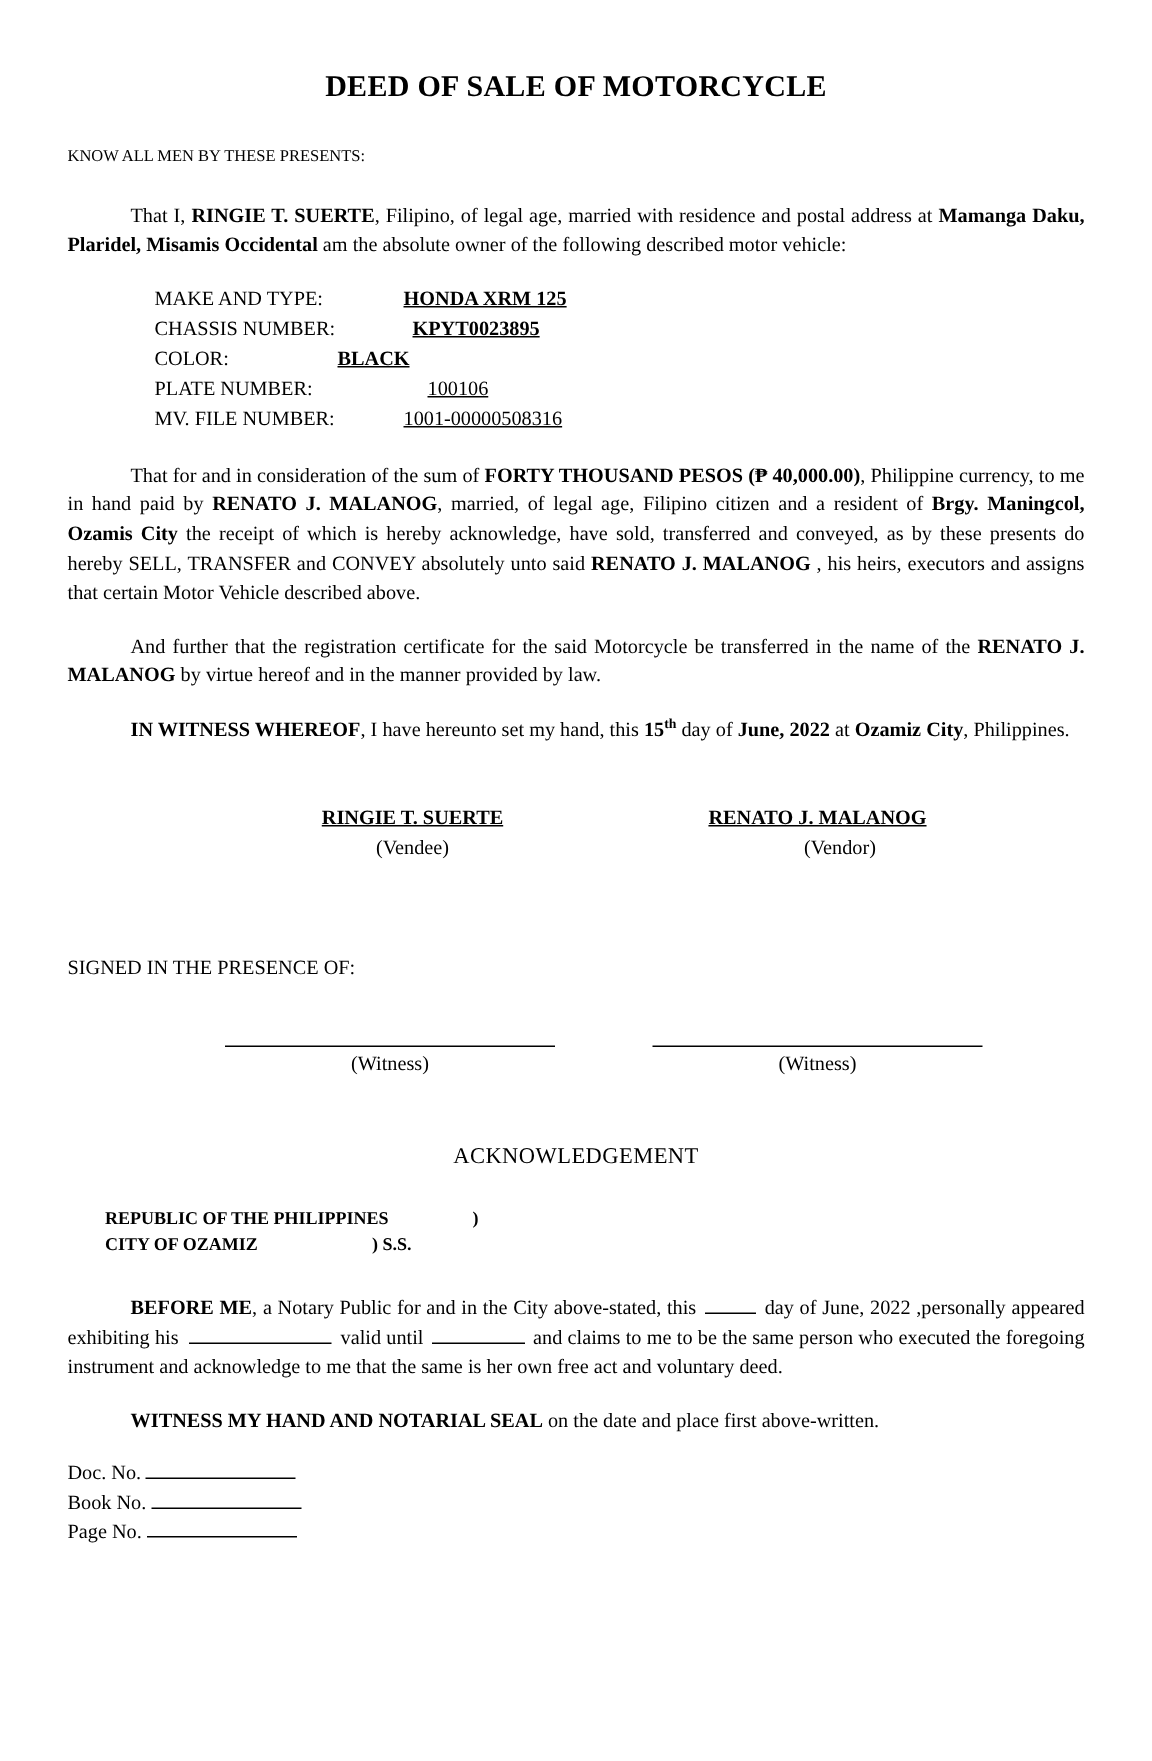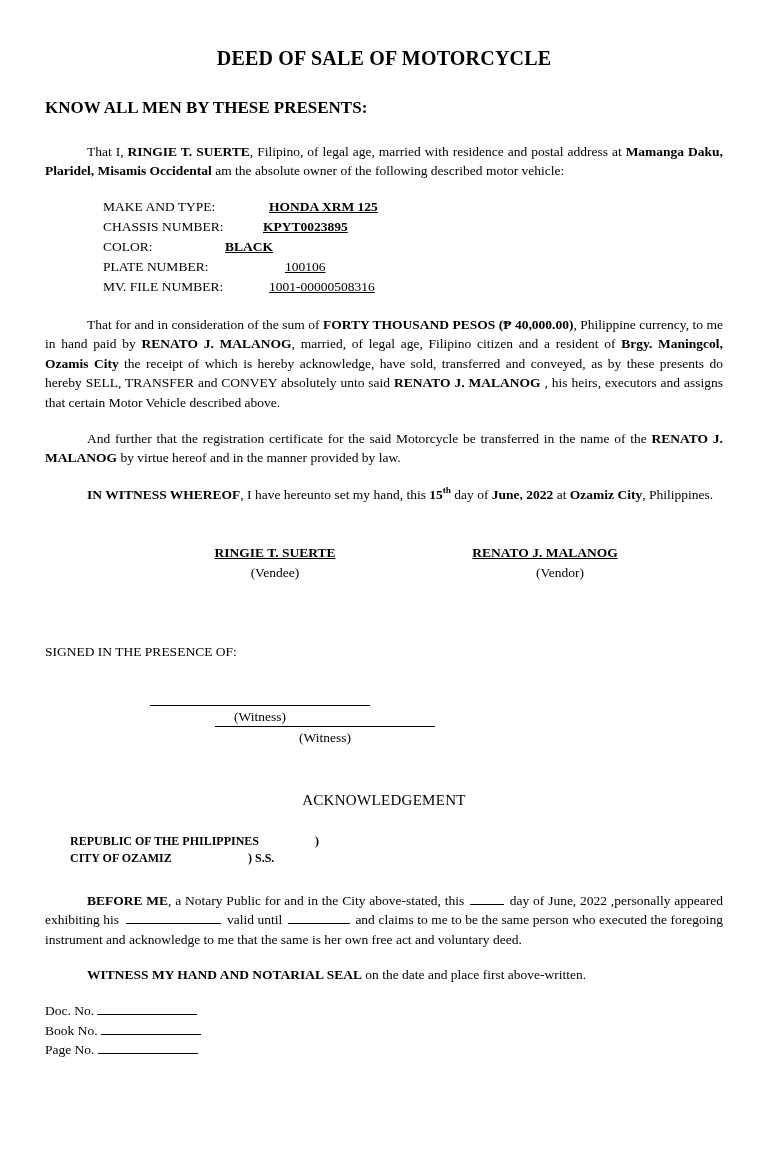--- a/index.html
+++ b/index.html
@@ -32,22 +32,22 @@
     width: 678px;
   }
   h1.doc-title {
     font-size: 20px;
     font-weight: bold;
     text-align: center;
     margin: 0 0 26px 0;
     letter-spacing: 0.2px;
   }
   .know-all {
-    font-weight: bold;
-    font-size: 17px;
+    font-weight: normal;
+    font-size: 11px;
     margin: 0 0 22px 0;
   }
   p.body-par {
     margin: 0 0 16px 0;
     text-align: justify;
     text-justify: inter-word;
     text-indent: 42px;
     font-size: 13.5px;
     line-height: 1.45;
   }
@@ -67,21 +67,21 @@
     flex: 0 0 160px;
     white-space: nowrap;
   }
   .v-value {
     font-weight: bold;
     text-decoration: underline;
     white-space: nowrap;
   }
   .v-value.plain { font-weight: normal; }
   .v-value.ind-1 { margin-left: 6px; }
-  .v-value.ind-2 { margin-left: 0; }
+  .v-value.ind-2 { margin-left: 12px; }
   .v-value.ind-3 { margin-left: -38px; }
   .v-value.ind-4 { margin-left: 22px; }
   .sup { vertical-align: super; font-size: 0.68em; }
   .signature-row {
     display: flex;
     margin-top: 40px;
     padding-left: 115px;
   }
   .sig-col {
     width: 230px;
@@ -100,21 +100,20 @@
   }
   .sig-role.shift { padding-left: 30px; }
   .signed-presence {
     margin-top: 62px;
     font-size: 13.5px;
   }
   .witness-row {
     display: flex;
     margin-top: 44px;
     padding-left: 105px;
-    flex-direction: column;
   }
   .wit-col {
     width: 220px;
     text-align: center;
   }
   .wit-col.second { margin-left: 65px; }
   .wit-line {
     border-top: 1.2px solid #000;
     height: 0;
     margin: 0 0 2px 0;

